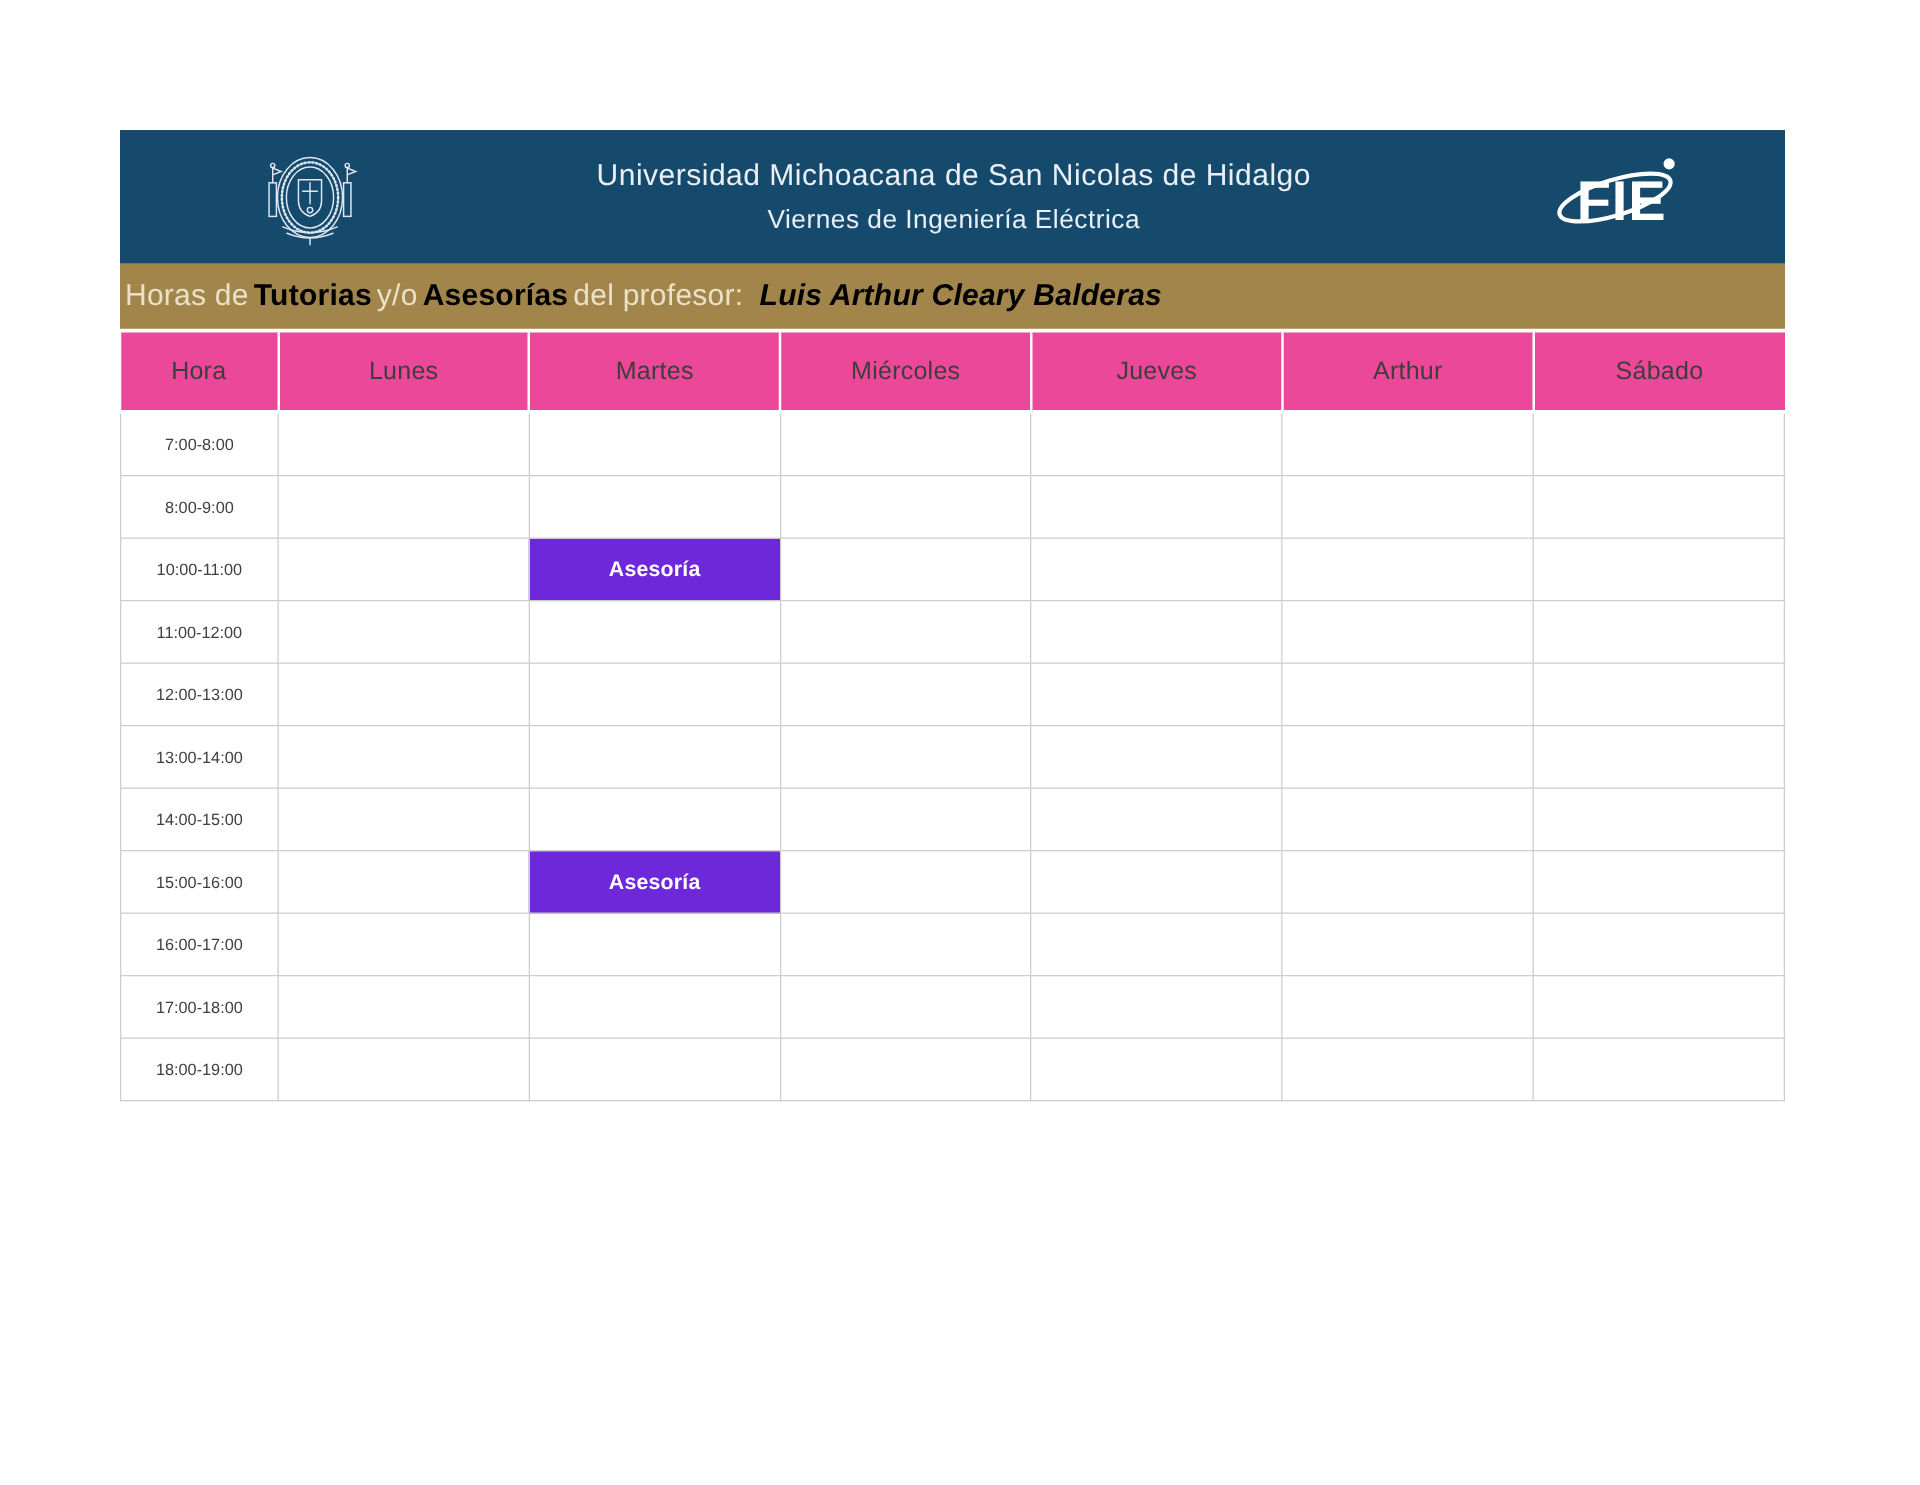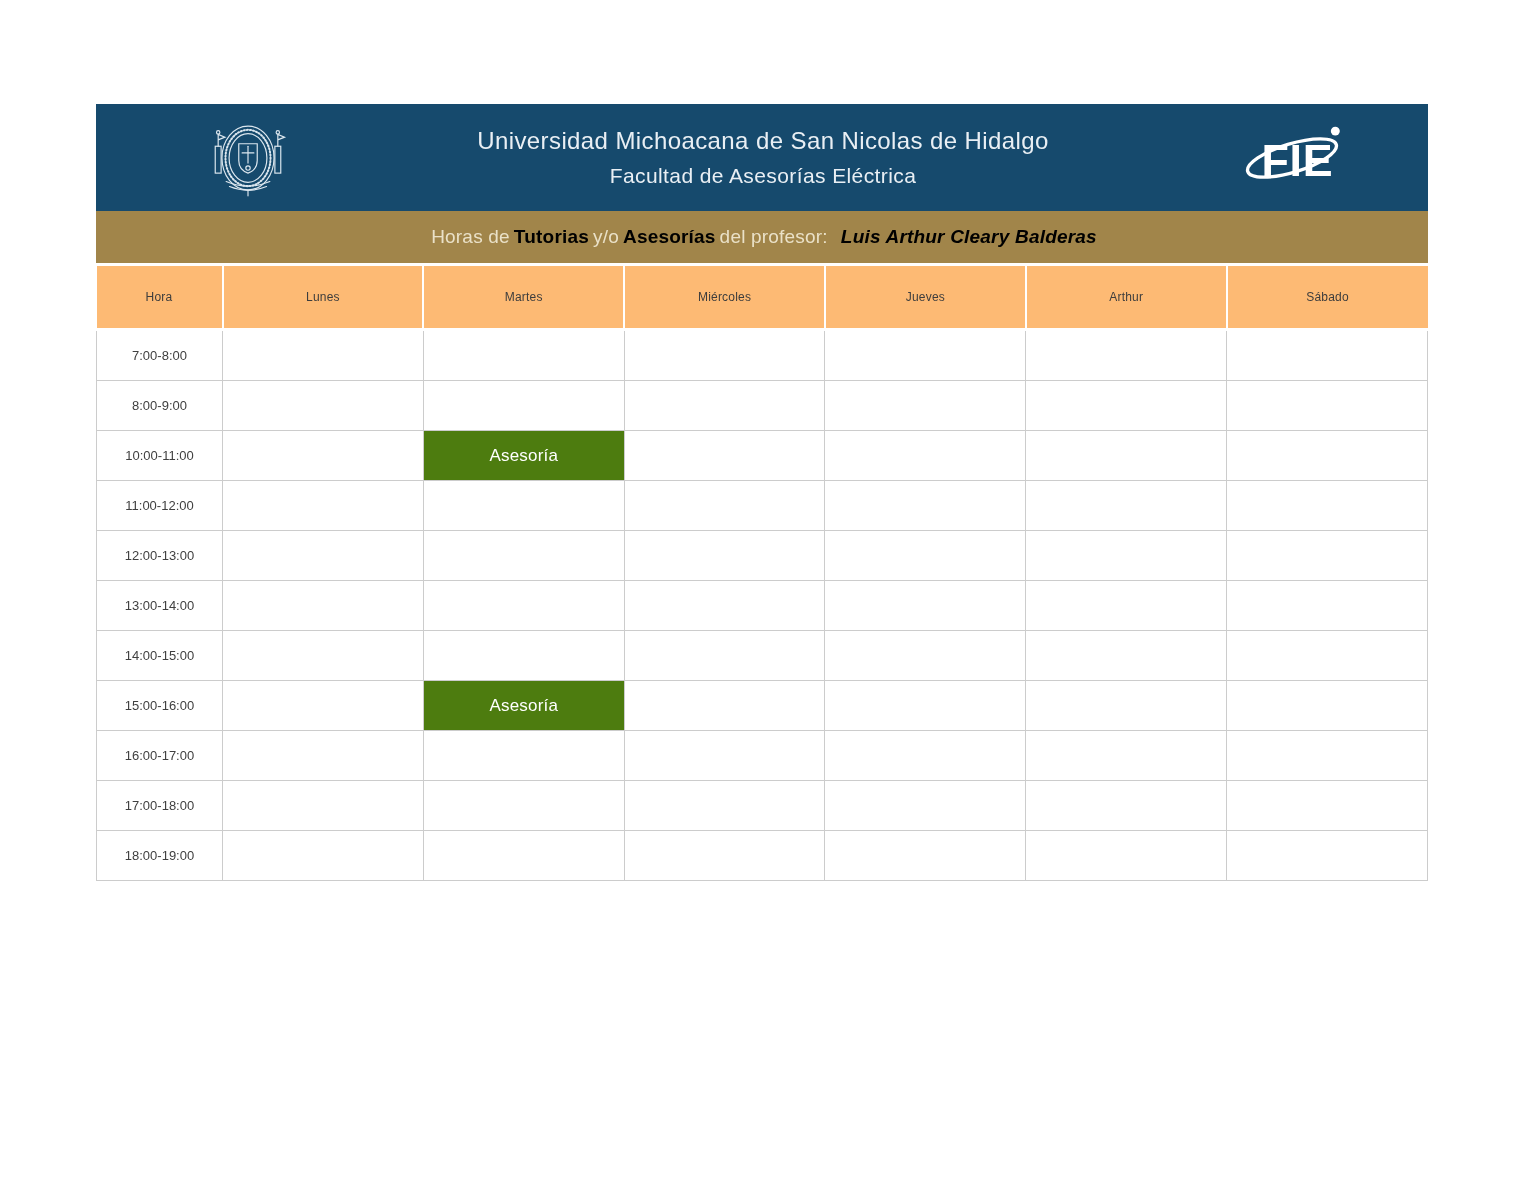--- a/index.html
+++ b/index.html
@@ -17,48 +17,48 @@
   }
   .crest { margin-left:110px; flex:0 0 auto; display:flex; align-items:center; }
   .titles { flex:1 1 auto; text-align:center; color:#e9eff4; }
   .title-university { font-size:24px; letter-spacing:.4px; margin-bottom:9px; }
   .title-faculty   { font-size:21px; letter-spacing:.4px; }
   .fie { margin-right:80px; flex:0 0 auto; display:flex; align-items:flex-end; }
 
   
   .banner {
     height:52px; background:#a1854a;
-    display:flex; align-items:center; justify-content:center;
-    font-size:19px; color:#eae1c8; letter-spacing:.2px;
+    display:flex; align-items:center; justify-content:flex-start;
+    font-size:24px; color:#eae1c8; letter-spacing:.2px;
   }
   .banner span { margin:0 4px; }
   .banner b { color:#000000; font-weight:bold; }
   .banner .prof-name { margin-left:9px;font-style:italic; }
 
   
   table.schedule {
     border-collapse:collapse; table-layout:fixed;
     width:1332px; margin-top:3px;
   }
   table.schedule thead th {
-    background:#fdba74; height:60px;
-    font-weight:400; font-size:12px; color:#3d3d3d;
+    background:#ec4899; height:60px;
+    font-weight:400; font-size:20px; color:#3d3d3d;
     border-left:2px solid #ffffff; border-bottom:3px solid #ffffff;
     letter-spacing:.2px;
   }
   table.schedule thead th:first-child { border-left:none; width:123px; }
   table.schedule tbody td {
     border:1px solid #cccccc; height:49px;
     text-align:center; vertical-align:middle; padding:0;
     background:#ffffff;
   }
   table.schedule tbody td.time { font-size:13px; color:#404040; }
   table.schedule tbody td.event {
-    background:#4d7c0f; color:#ffffff;
-    font-weight:normal; font-size:17px; letter-spacing:.2px;
+    background:#6d28d9; color:#ffffff;
+    font-weight:bold; font-size:17px; letter-spacing:.2px;
   }
 </style>
 </head>
 <body>
 
 <div class="page">
 
   <header class="topbar">
     <div class="crest">
       <svg width="84" height="92" viewBox="0 0 100 108" fill="none" stroke="#dce7ef" stroke-width="1.4" stroke-linecap="round">
@@ -81,21 +81,21 @@
         <circle cx="85.5" cy="23.5" r="2"></circle>
 
         <path d="M28 88 q22 9 44 0"></path>
         <path d="M24 82 q26 11 52 0"></path>
         <line x1="50" y1="92" x2="50" y2="99"></line>
       </svg>
     </div>
 
     <div class="titles">
       <div class="title-university">Universidad Michoacana de San Nicolas de Hidalgo</div>
-      <div class="title-faculty">Facultad de Asesorías Eléctrica</div>
+      <div class="title-faculty">Viernes de Ingeniería Eléctrica</div>
     </div>
 
     <div class="fie">
       <svg width="112" height="80" viewBox="0 0 150 104">
         <text x="34" y="76" font-family="Liberation Sans, sans-serif" font-size="60" font-weight="bold" fill="#ffffff" letter-spacing="1">FIE</text>
         <g transform="rotate(-17 75 52)">
           <ellipse cx="75" cy="52" rx="62" ry="19" fill="none" stroke="#ffffff" stroke-width="4.5"></ellipse>
         </g>
         <circle cx="133" cy="16" r="6" fill="#ffffff"></circle>
       </svg>

